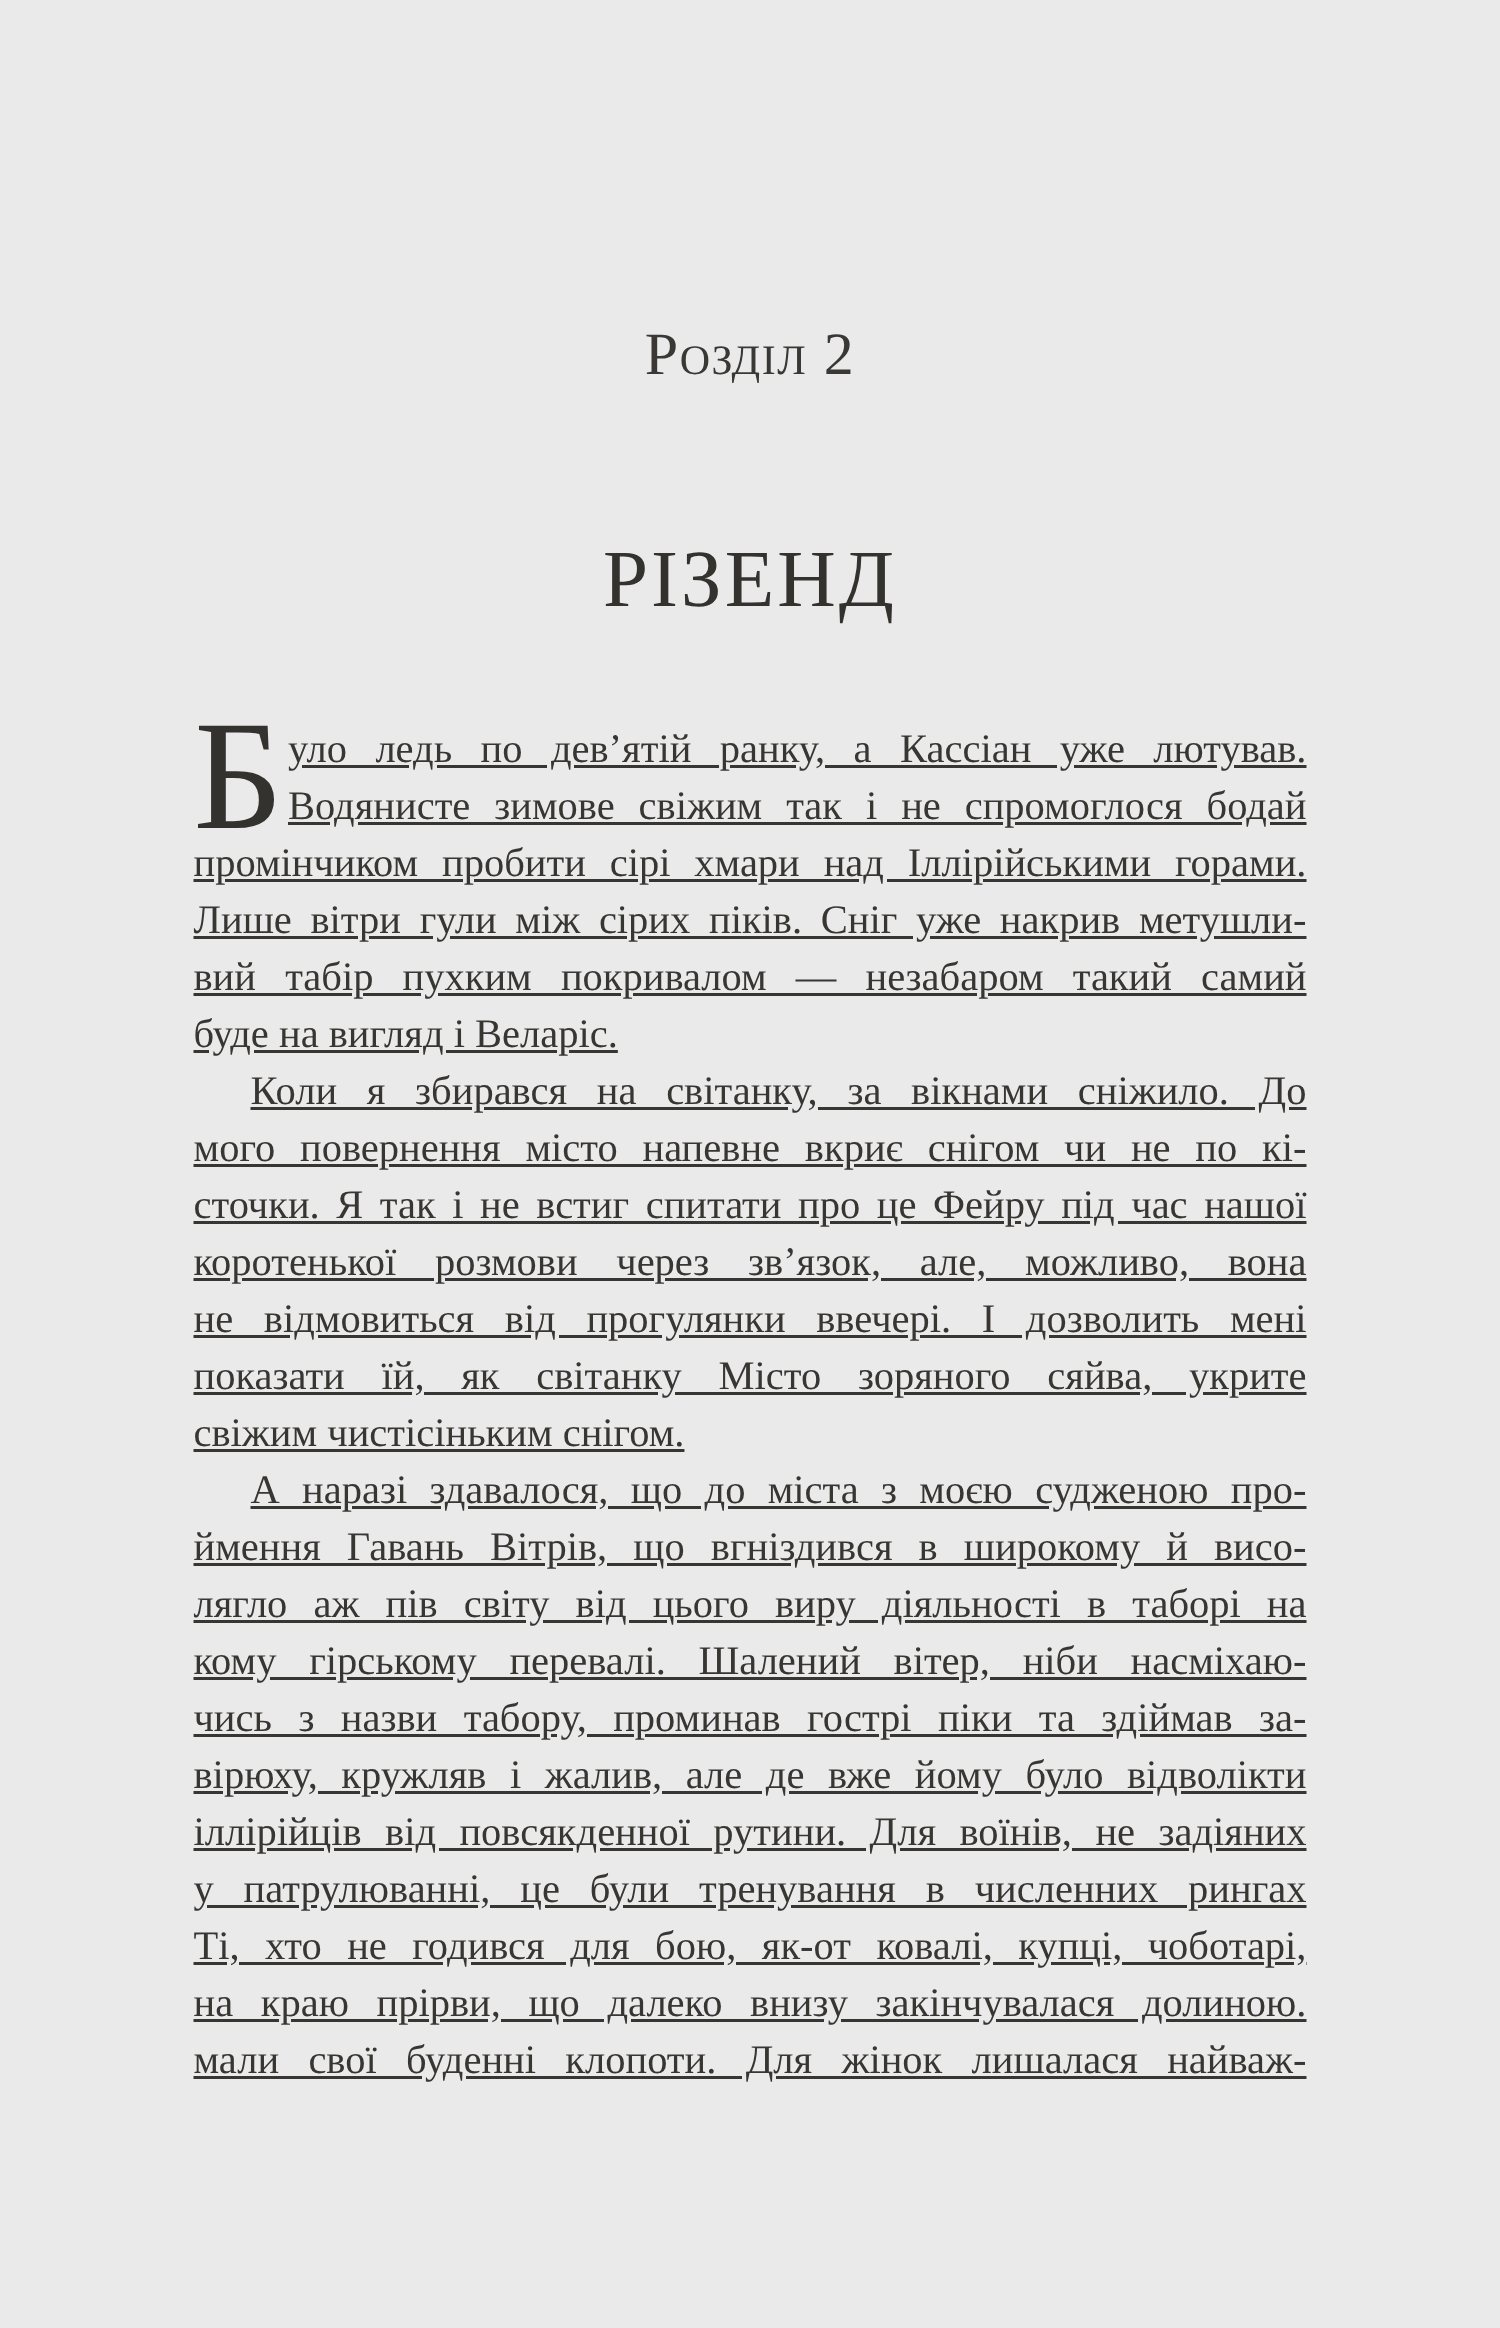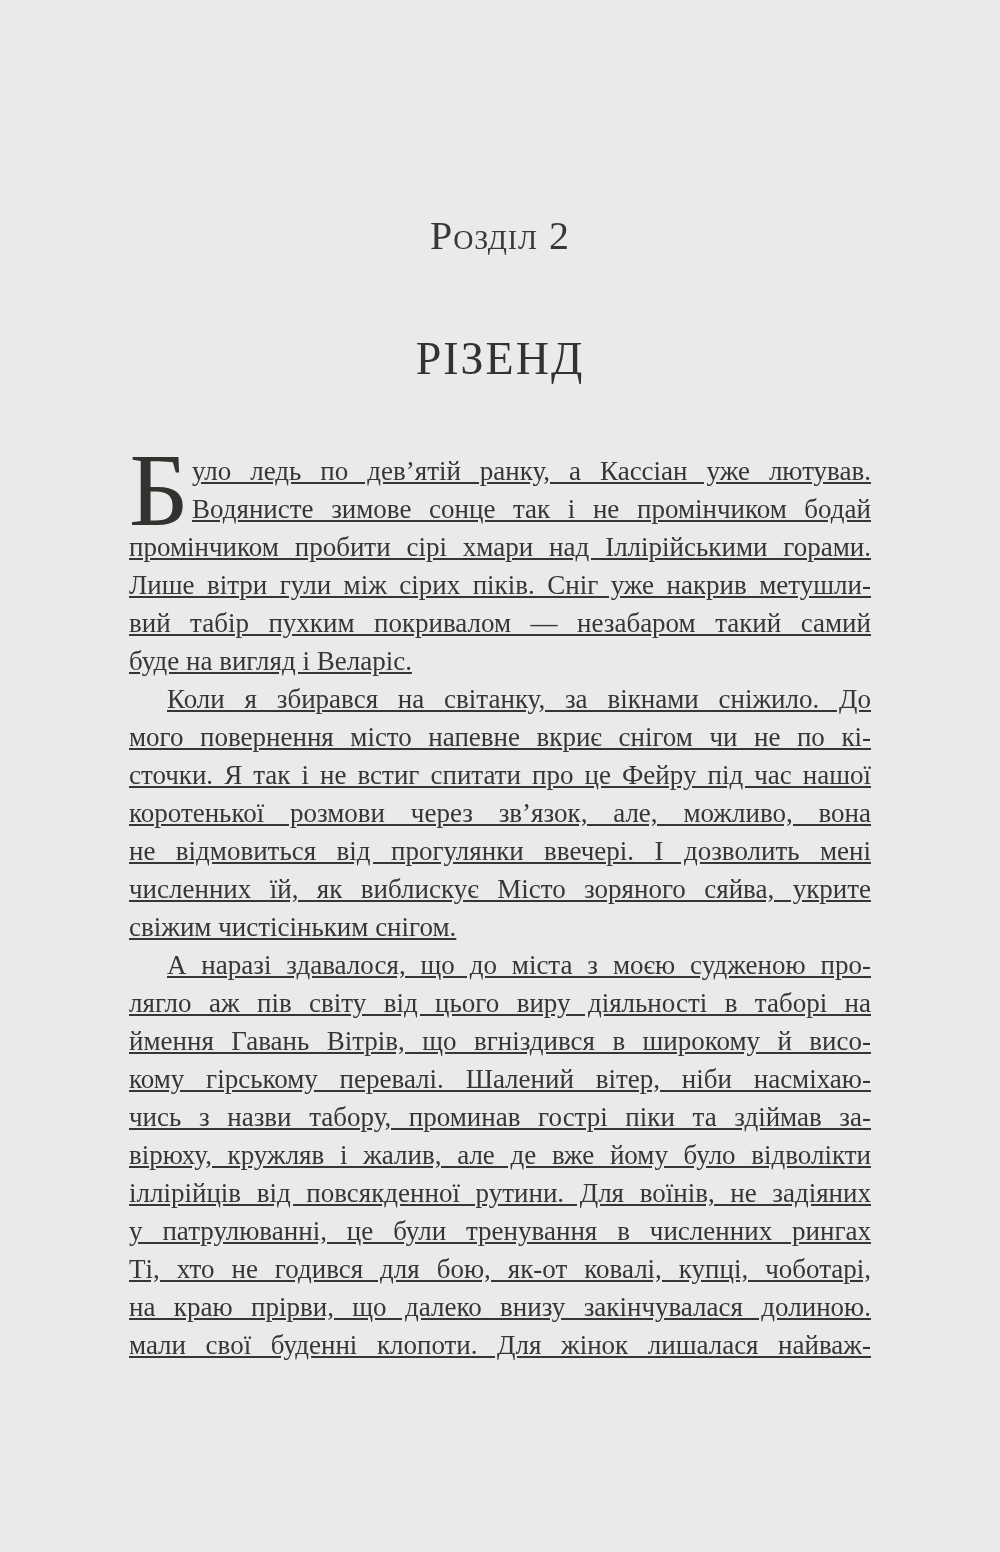--- a/index.html
+++ b/index.html
@@ -20,23 +20,23 @@
   }
   .chapter-label {
     text-align: center;
     font-variant: small-caps;
     font-size: 40px;
     line-height: 48px;
     letter-spacing: 1px;
     color: #3a3835;
   }
   .chapter-title {
-    margin-top: 71px;
+    margin-top: 99px;
     text-align: center;
-    font-size: 46px;
+    font-size: 54px;
     line-height: 55px;
     letter-spacing: 2px;
     color: #34322f;
   }
   .text-block {
     margin: 66px 129px 0 129px;
     width: 742px;
     font-size: 27px;
     line-height: 38px;
   }
@@ -67,39 +67,39 @@
 </head>
 <body>
 
 <div class="page">
   <div class="chapter-label">Розділ 2</div>
   <div class="chapter-title">РІЗЕНД</div>
   <div class="text-block" id="text-block">
       <div class="paragraph">
         <span class="drop-cap">Б</span>
         <div class="line">уло ледь по дев’ятій ранку, а Кассіан уже лютував.</div>
-        <div class="line">Водянисте зимове сонце так і не промінчиком бодай</div>
+        <div class="line">Водянисте зимове свіжим так і не спромоглося бодай</div>
         <div class="line">промінчиком пробити сірі хмари над Іллірійськими горами.</div>
         <div class="line">Лише вітри гули між сірих піків. Сніг уже накрив метушли-</div>
         <div class="line">вий табір пухким покривалом — незабаром такий самий</div>
         <div class="line last">буде на вигляд і Веларіс.</div>
       </div>
       <div class="paragraph">
         <div class="line indent">Коли я збирався на світанку, за вікнами сніжило. До</div>
         <div class="line">мого повернення місто напевне вкриє снігом чи не по кі-</div>
         <div class="line">сточки. Я так і не встиг спитати про це Фейру під час нашої</div>
         <div class="line">коротенької розмови через зв’язок, але, можливо, вона</div>
         <div class="line">не відмовиться від прогулянки ввечері. І дозволить мені</div>
-        <div class="line">численних їй, як виблискує Місто зоряного сяйва, укрите</div>
+        <div class="line">показати їй, як світанку Місто зоряного сяйва, укрите</div>
         <div class="line last">свіжим чистісіньким снігом.</div>
       </div>
       <div class="paragraph">
         <div class="line indent">А наразі здавалося, що до міста з моєю судженою про-</div>
+        <div class="line">ймення Гавань Вітрів, що вгніздився в широкому й висо-</div>
         <div class="line">лягло аж пів світу від цього виру діяльності в таборі на</div>
-        <div class="line">ймення Гавань Вітрів, що вгніздився в широкому й висо-</div>
         <div class="line">кому гірському перевалі. Шалений вітер, ніби насміхаю-</div>
         <div class="line">чись з назви табору, проминав гострі піки та здіймав за-</div>
         <div class="line">вірюху, кружляв і жалив, але де вже йому було відволікти</div>
         <div class="line">іллірійців від повсякденної рутини. Для воїнів, не задіяних</div>
         <div class="line">у патрулюванні, це були тренування в численних рингах</div>
         <div class="line">Ті, хто не годився для бою, як-от ковалі, купці, чоботарі,</div>
         <div class="line">на краю прірви, що далеко внизу закінчувалася долиною.</div>
         <div class="line">мали свої буденні клопоти. Для жінок лишалася найваж-</div>
       </div>
     </div>

